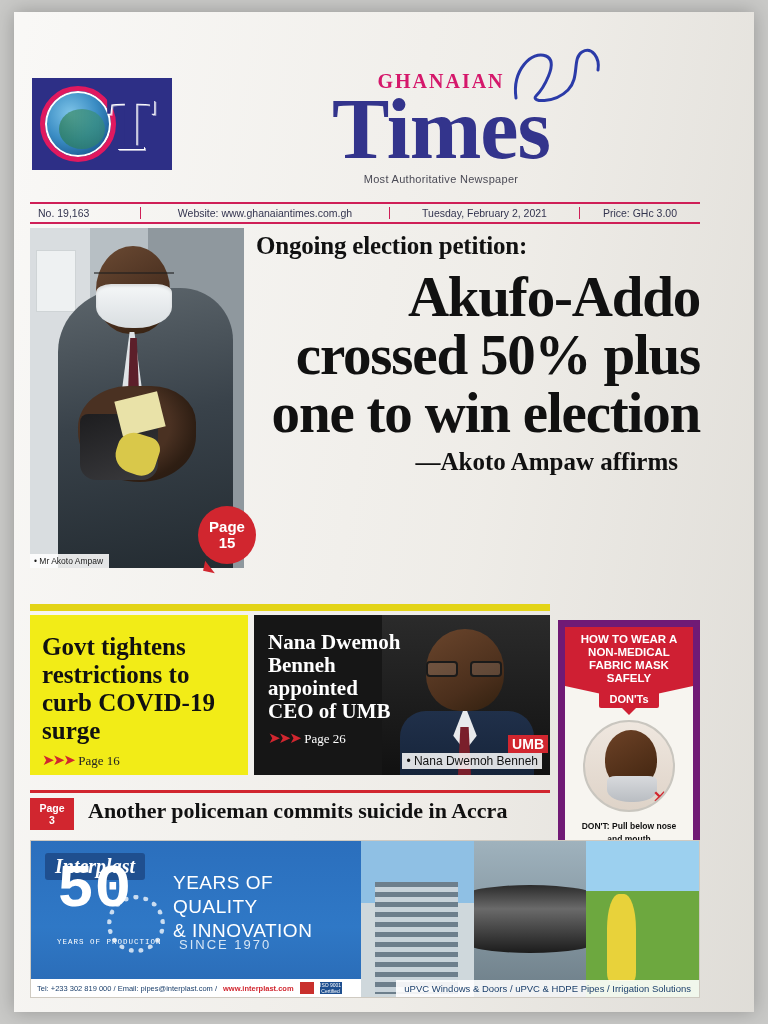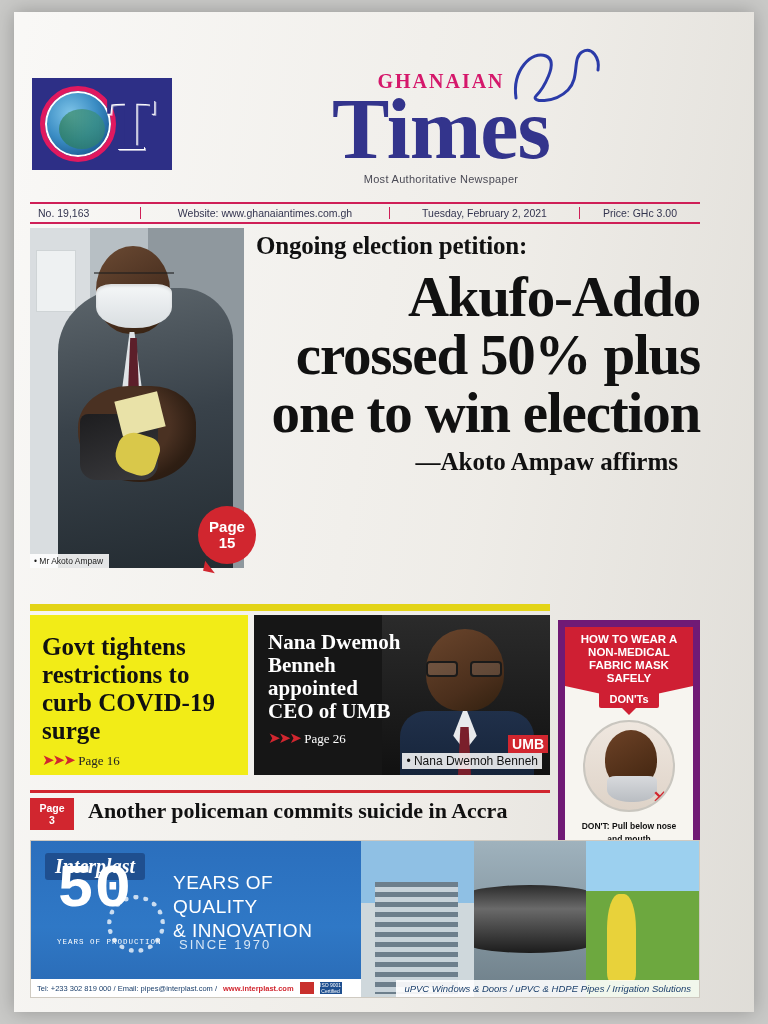--- a/index.html
+++ b/index.html
@@ -469,21 +469,20 @@
     content: ""; position: absolute; left: 18%; top: 34%;
     width: 26%; height: 56%;
     background: #e8d23a;
     border-radius: 40% 40% 10% 10%;
   }
   .ad-caption {
     position: absolute; right: 0; bottom: 0;
     background: rgba(255,255,255,.9);
     font-size: 9.5px; color: #1b3f6b;
     padding: 3px 8px;
-    font-style: italic;
   }
   .ad-footer {
     position: absolute; left: 0; bottom: 0; width: 330px;
     background: #fff; color: #1b3f6b;
     font-size: 7.5px;
     padding: 3px 6px;
     display: flex; align-items: center; gap: 6px;
   }
   .ad-footer .red { color: #d1262f; font-weight: bold; }
   .cert {

